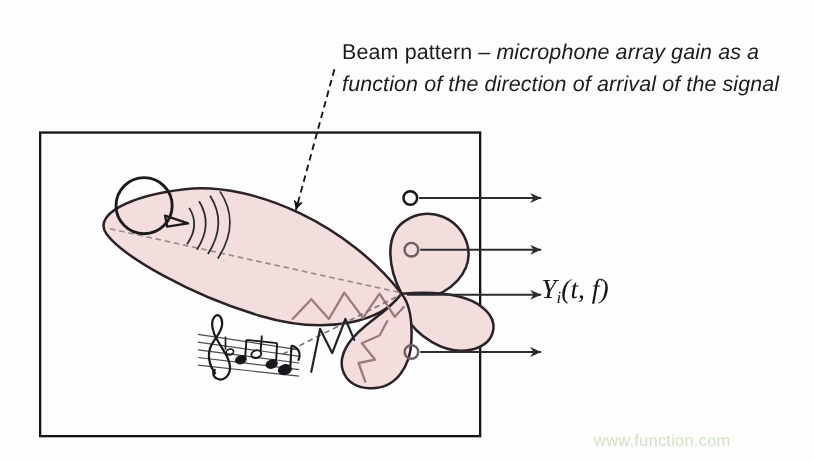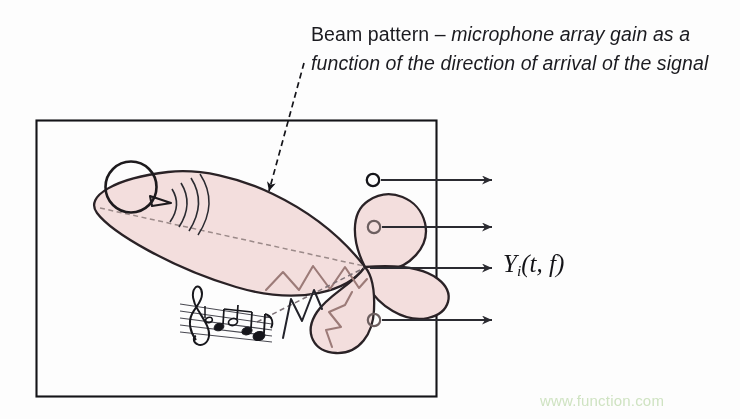--- a/index.html
+++ b/index.html
@@ -22,33 +22,33 @@
     position: absolute;
     left: 0;
     top: 0;
     width: 740px;
     height: 419px;
     pointer-events: none;
   }
   .caption {
     position: absolute;
     left: 311px;
-    top: 20px;
+    top: 34px;
     width: 420px;
     font-family: "Liberation Sans", sans-serif;
     font-size: 19.5px;
     line-height: 29px;
     color: #1b1b20;
     letter-spacing: 0.1px;
   }
   .caption .lead { font-style: normal; }
   .caption .emph { font-style: italic; }
   .formula {
     position: absolute;
-    left: 503px;
+    left: 492px;
     top: 250px;
     font-family: "Liberation Serif", serif;
     font-style: italic;
     font-size: 25px;
     color: #141418;
     white-space: nowrap;
   }
   .formula .sub {
     font-size: 0.62em;
     vertical-align: -0.28em;

